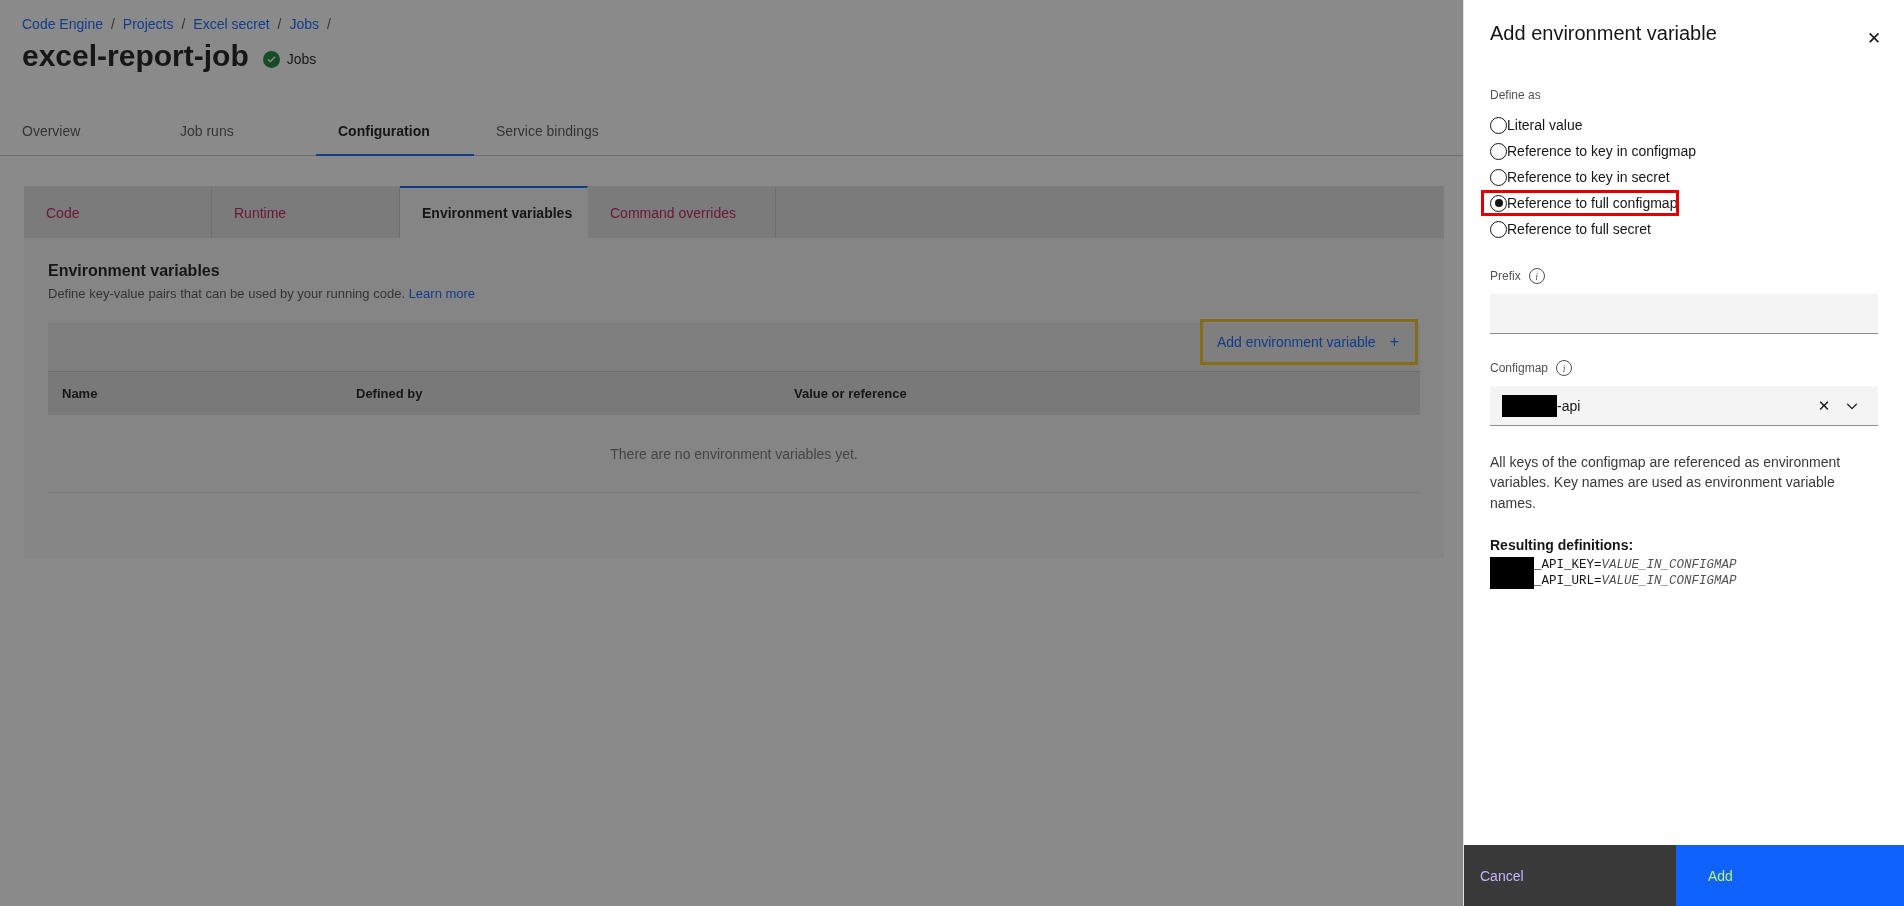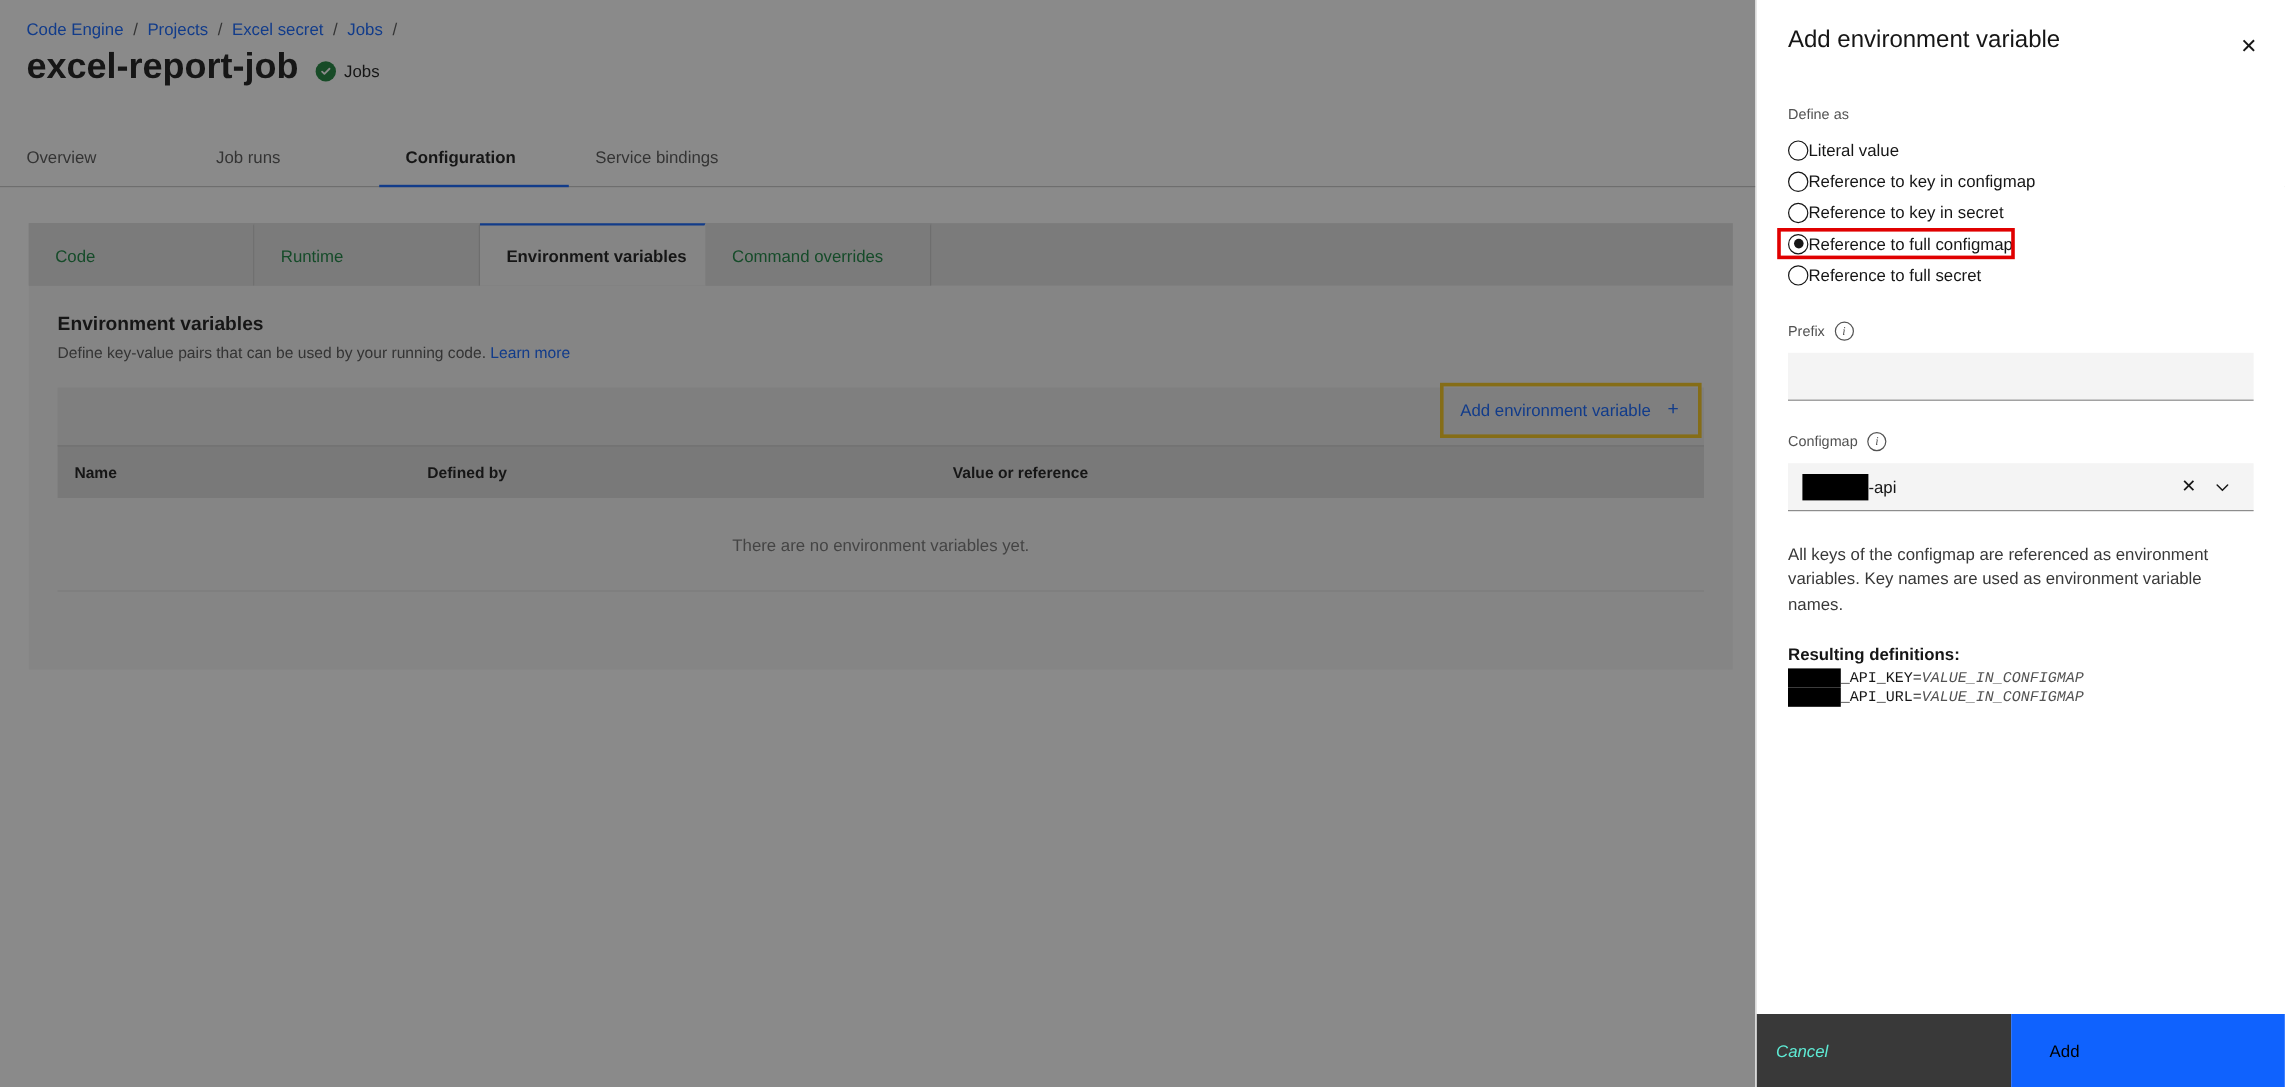--- a/index.html
+++ b/index.html
@@ -71,21 +71,21 @@
     position: absolute; left: 24px; top: 186px;
     width: 1420px; height: 372px;
     background: #f4f4f4;
   }
 
   
   .tabs-sub { display: flex; height: 52px; background: #e0e0e0; }
   .tab-s {
     width: 188px; display: flex; align-items: center;
     padding-left: 22px;
-    font-size: 14px; color: #15803d;
+    font-size: 14px; color: #be185d;
     background: #e0e0e0;
     border-top: 2px solid transparent;
     border-right: 1px solid #c6c6c6;
     cursor: pointer;
   }
   .tab-s.selected {
     background: #f4f4f4; color: #161616; font-weight: 600;
     border-top-color: #0f62fe; border-right-color: transparent;
   }
 
@@ -232,22 +232,22 @@
   .def-key { color: #161616; }
   .def-val { color: #525252; font-style: italic; }
 
   .sp-footer { height: 61px; flex: none; display: flex; }
   .btn-cancel, .btn-add {
     flex: 1; border: none; cursor: pointer;
     font-family: inherit; font-size: 14px;
     display: flex; align-items: center;
     padding-left: 16px;
   }
-  .btn-cancel { background: #393939; color: #5eead4; font-style: italic; }
-  .btn-add { background: #0f62fe; color: #000000; padding-left: 32px; }
+  .btn-cancel { background: #393939; color: #c4b5fd; }
+  .btn-add { background: #0f62fe; color: #bef264; padding-left: 32px; }
 </style>
 </head>
 <body>
 
 <div class="page-root">
 
   <div class="page-content">
 
     <nav class="breadcrumb">
       <a class="crumb">Code Engine</a>

